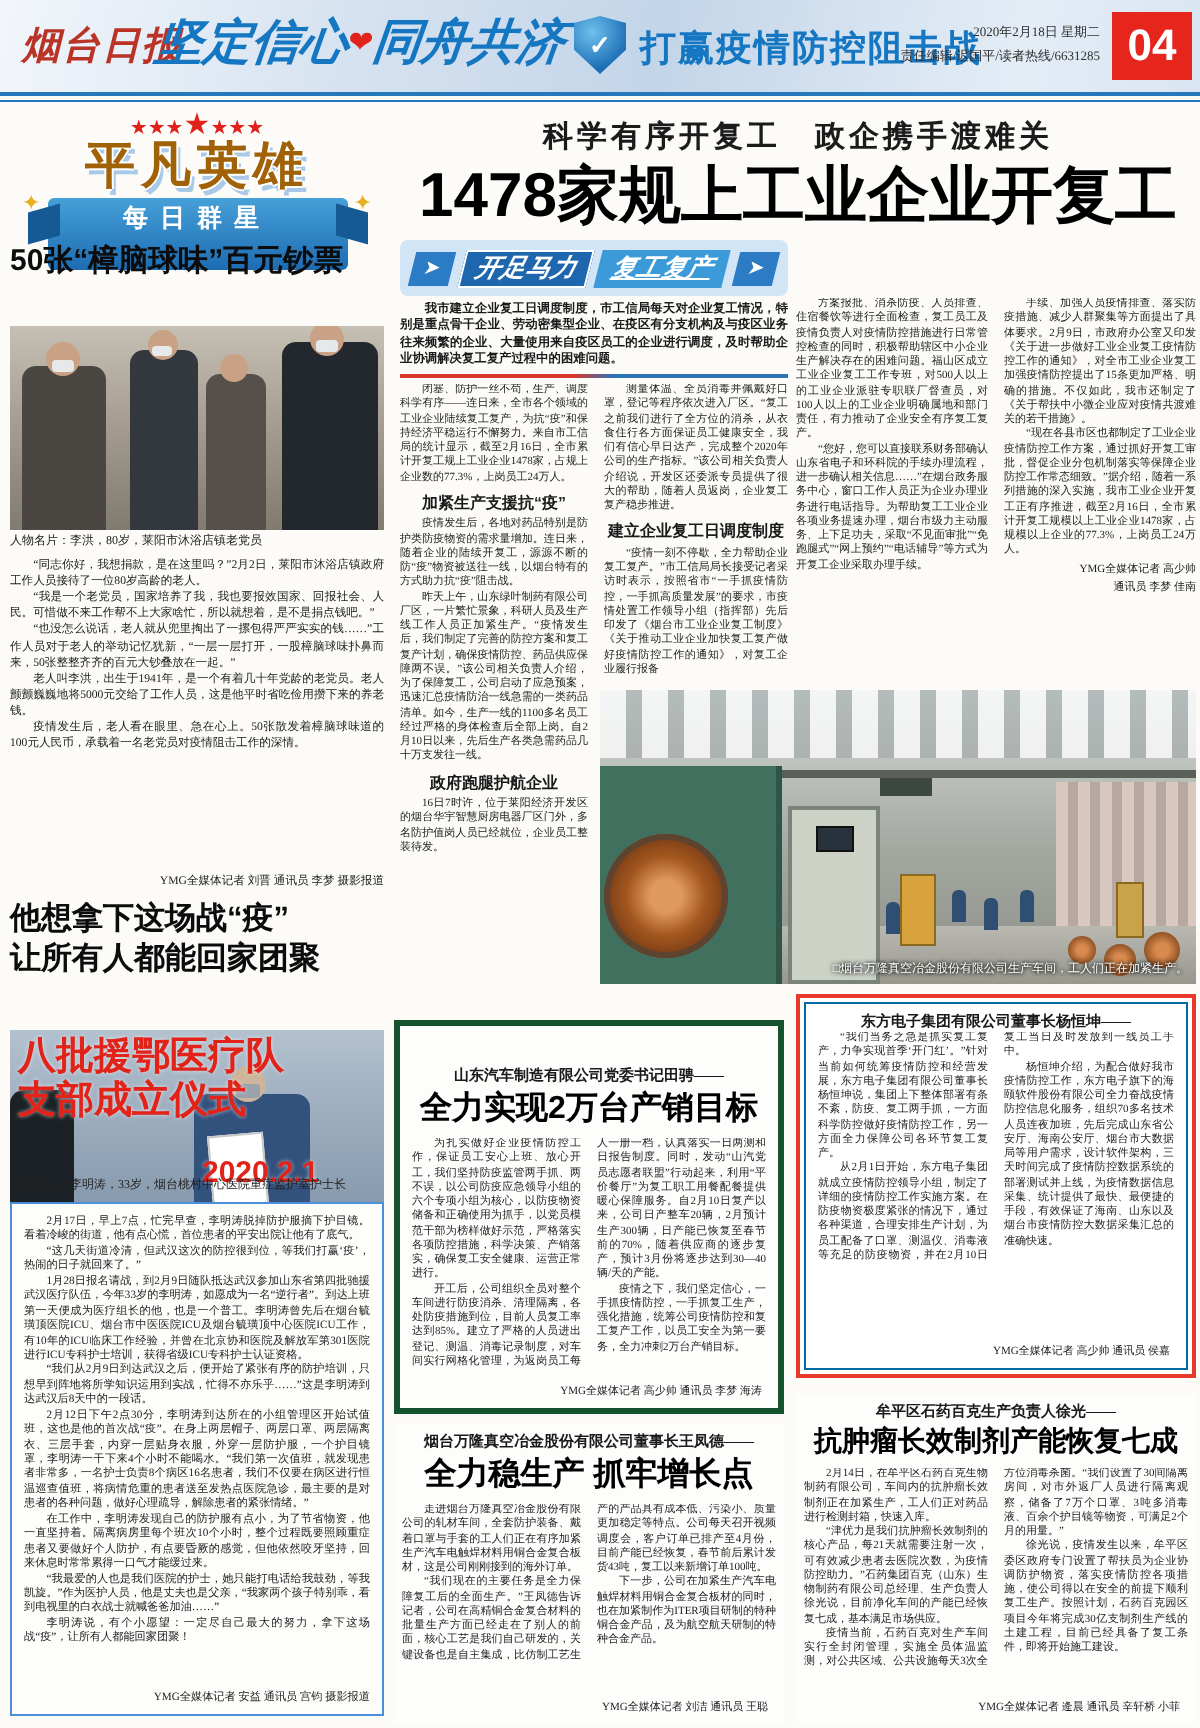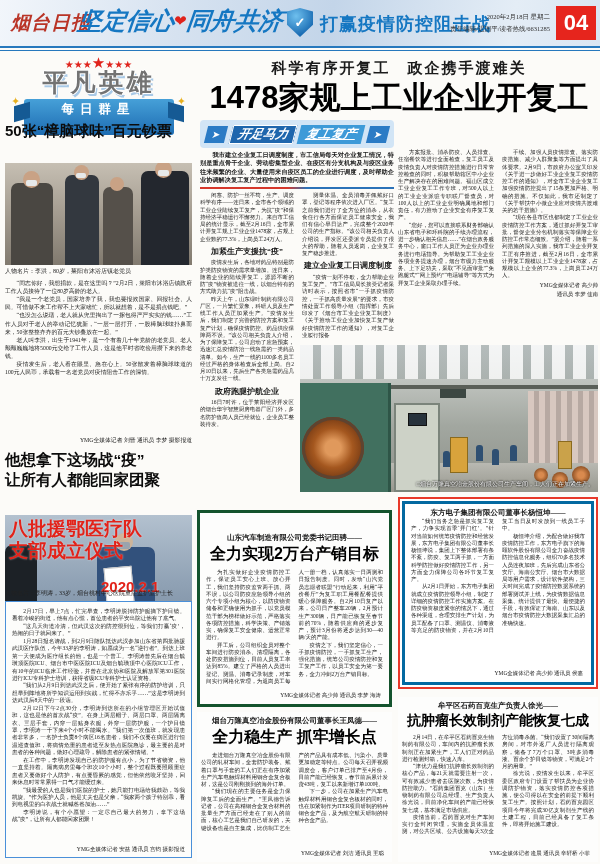--- a/index.html
+++ b/index.html
@@ -23,21 +23,21 @@
           color:#fff;font-size:13px;font-weight:900;display:flex;align-items:center;justify-content:center}
   .campaign{left:320px;top:12px;font-size:18px;font-weight:900;color:#1577c2;letter-spacing:1px;white-space:nowrap}
   .dateblock{left:420px;top:11px;width:130px;text-align:right;font-size:6.5px;color:#2e2e2e;line-height:1.8}
   .pagenum{left:556px;top:6px;width:40px;height:34px;background:#e6251d;color:#fff;font-size:22px;font-weight:900;
            display:flex;align-items:center;justify-content:center}
 
   
   .lcol{left:5px;width:187px}
   .stars{top:55px;text-align:center;color:#e0231c;line-height:1;white-space:nowrap}
   .stars .s1{font-size:10px}.stars .s2{font-size:15px}
-  .hero-title{top:66px;text-align:center;font-size:25px;font-weight:900;color:#737373;letter-spacing:3px;
+  .hero-title{top:66px;text-align:center;font-size:25px;font-weight:900;color:#a16207;letter-spacing:3px;
       text-shadow:-1px 0 #fff,1px 0 #fff,0 -1px #fff,0 1px #fff,2px 3px 0 #a9c9e6}
   .ribbon-wrap{top:99px;text-align:center}
   .ribbon{display:inline-block;position:relative;z-index:0;width:150px;height:36px;line-height:20px;border-radius:3px;
       background:linear-gradient(#46a0d8,#1d6cb2);color:#fff;font-size:12.5px;font-weight:900;letter-spacing:6px}
   .ribbon::before,.ribbon::after{content:"";position:absolute;top:5px;width:16px;height:16px;background:#155a94;z-index:-1}
   .ribbon::before{left:-10px;transform:skewY(-16deg)}
   .ribbon::after{right:-10px;transform:skewY(16deg)}
   .sparkle{position:absolute;color:#e8b020;font-size:11px}
   .headline-l{font-size:15px;font-weight:900;line-height:1.32;color:#0c0c0c}
   .h1a{top:121px}
@@ -105,21 +105,21 @@
   .rwall{position:absolute;right:0;top:46px;width:70px;height:72px;
       background:repeating-linear-gradient(90deg,#d8c8c0 0 6px,#b7a9a2 6px 11px)}
   .floor{position:absolute;left:88px;top:118px;width:210px;height:29px;
       background:linear-gradient(180deg,#b9b9b2,#97978e)}
   .fcap{position:absolute;right:4px;bottom:3px;font-size:6px;color:#fff;text-shadow:0 0 2px #000,0 0 2px #000}
 
   
   .bx{box-sizing:border-box;background:#fdfdfc}
   .bx1{left:197px;top:510px;width:195px;height:197px;border:3px solid #14532d;padding:20px 6px}
   .bx2{left:398px;top:497px;width:200px;height:192px;border:2px solid #e8392a;padding:0;background:#fff}
-  .bx2i{position:absolute;left:2px;top:2px;right:2px;bottom:2px;border:3px solid #0369a1;padding:4px 6px;overflow:hidden}
+  .bx2i{position:absolute;left:2px;top:2px;right:2px;bottom:2px;border:1px solid #0369a1;padding:4px 6px;overflow:hidden}
   .bx3{left:197px;top:712px;width:195px;height:150px;padding:4px 4px}
   .bx4{left:398px;top:697px;width:200px;height:165px;padding:4px 4px}
   .bk{font-size:7.5px;font-weight:bold;text-align:center;margin:0}
   .bh{font-family:"Liberation Sans","DejaVu Sans",sans-serif;font-weight:900;text-align:center;
       font-size:16px;margin:1px 0 4px 0;color:#000;white-space:nowrap}
   .bh4{font-size:14px}
   .cols2{columns:2;column-gap:8px;overflow:hidden;font-size:5.5px;line-height:1.32}
   .cols2 p{margin:0;text-indent:2em;text-align:justify}
   .bbl{position:absolute;right:8px;bottom:5px;font-size:5.5px;background:inherit;padding-left:4px}
 </style>

